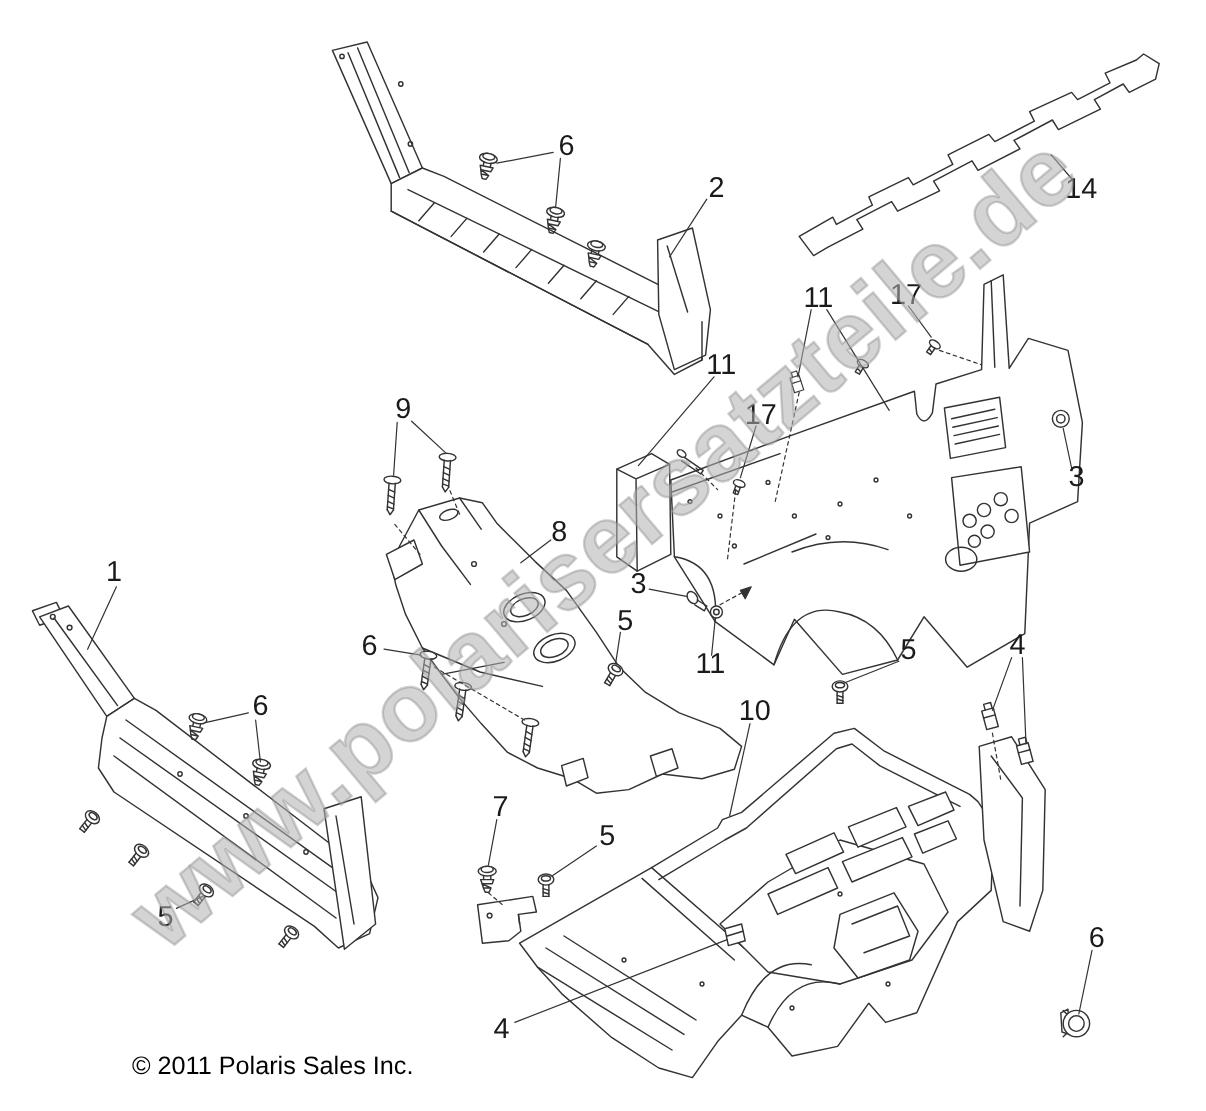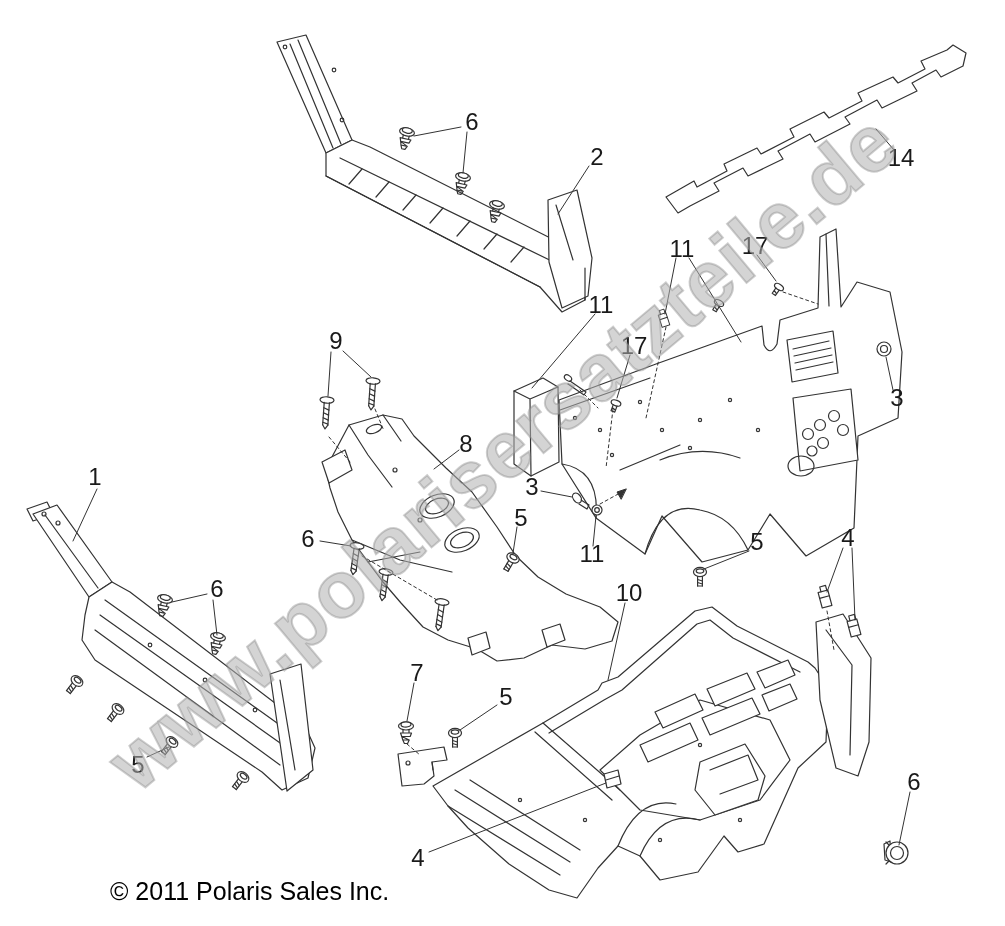--- a/index.html
+++ b/index.html
@@ -18,21 +18,21 @@
   .watermark{
     position:absolute;left:503px;top:452px;
     transform:translate(-50%,-50%) rotate(-40deg);
     font-size:80px;font-weight:bold;white-space:nowrap;
     color:rgba(177,177,177,0.55);
     -webkit-text-stroke:2px rgba(135,135,135,0.40);
     letter-spacing:1px;z-index:6;pointer-events:none;
   }
   .copyright{
     position:absolute;left:110px;top:877px;
-    font-size:25px;color:#000;z-index:4;white-space:nowrap;
+    font-size:21px;color:#000;z-index:4;white-space:nowrap;
   }
 </style>
 </head>
 <body>
 
 <div class="canvas">
 
 <svg class="art" width="1005" height="926" viewBox="0 0 1005 926">
   <defs>
     <g id="pushclip">

